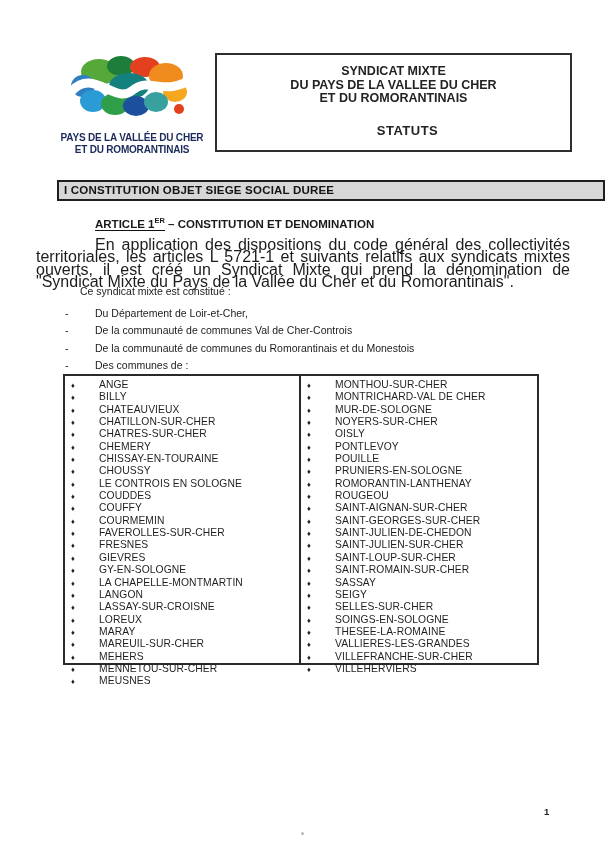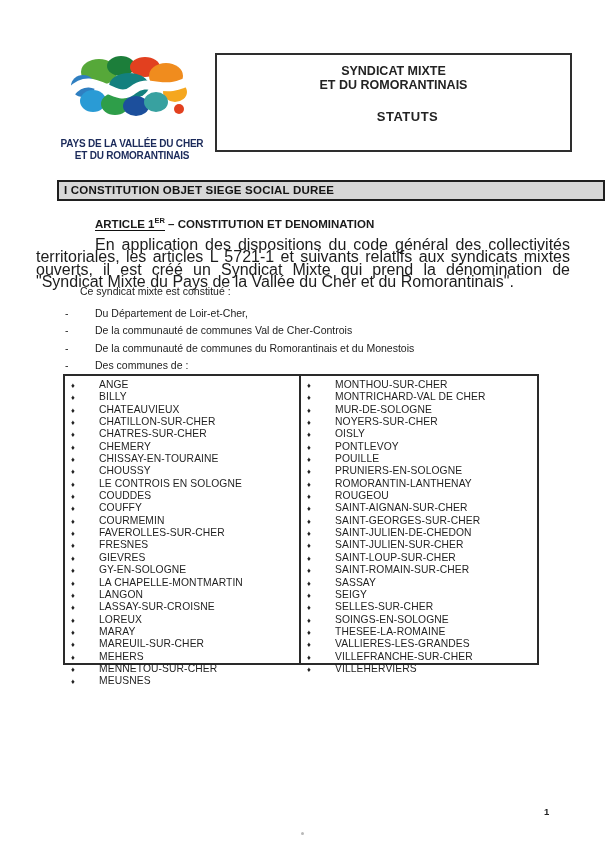--- a/index.html
+++ b/index.html
@@ -9,21 +9,21 @@
     background:#ffffff;
     font-family:"Liberation Sans","DejaVu Sans",sans-serif;
     color:#1d1d1d;
     overflow:hidden;
     margin:0 auto;
   }
 
   
   .logo-block{position:absolute;left:58px;top:54px;width:148px;text-align:center;}
   .logo-art{display:block;margin:0 auto;}
-  .logo-caption{margin-top:18px;color:#1b2a5a;font-weight:bold;font-size:10px;line-height:12px;letter-spacing:-0.2px;}
+  .logo-caption{margin-top:12px;color:#1b2a5a;font-weight:bold;font-size:10px;line-height:12px;letter-spacing:-0.2px;}
 
   
   .header-box{
     position:absolute;left:215px;top:53px;width:357px;height:99px;
     border:2px solid #2e2e2e;box-sizing:border-box;
     text-align:center;padding-top:10px;
   }
   .hb-line{font-size:12.5px;font-weight:bold;line-height:13.5px;color:#232323;}
   .hb-sub{margin-top:17px;font-size:13px;font-weight:bold;color:#232323;letter-spacing:0.5px;margin-left:28px;}
 
@@ -90,20 +90,21 @@
     <div class="logo-caption">
       <div>PAYS DE LA VALLÉE DU CHER</div>
       <div>ET DU ROMORANTINAIS</div>
     </div>
   </div>
 
   <div class="header-box">
     <div>
 
     <div class="hb-line">SYNDICAT MIXTE</div>
+        <div class="hb-line">DU PAYS DE LA VALLEE DU CHER</div>
         <div class="hb-line">ET DU ROMORANTINAIS</div>
       </div>
     <div class="hb-sub">STATUTS</div>
   </div>
 
   <div class="section-bar">
     <span>I CONSTITUTION OBJET SIEGE SOCIAL DUREE</span>
   </div>
 
   <div class="article-heading">

